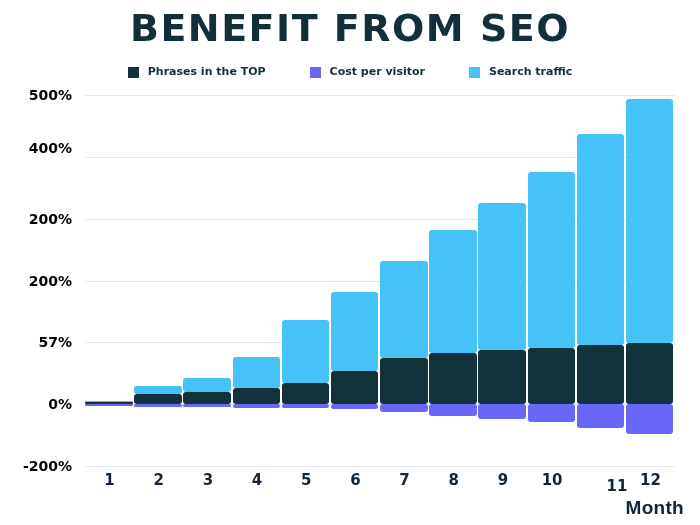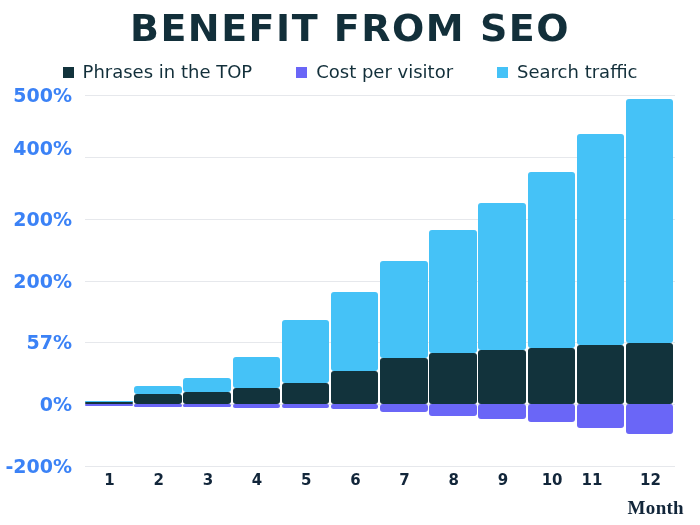--- a/index.html
+++ b/index.html
@@ -57,22 +57,22 @@
     gap: 9px;
     white-space: nowrap;
   }
   .legend-swatch {
     width: 11px;
     height: 11px;
     display: block;
     flex: 0 0 auto;
   }
   .legend-label {
-    font-size: 18px;
-    font-weight: 400;
+    font-size: 11px;
+    font-weight: 700;
     color: #122F3A;
     font-family: "DejaVu Sans", sans-serif;
     line-height: 16px;
   }
 
   
   #plot {
     position: absolute;
     left: 85px;
     top: 95px;
@@ -85,23 +85,23 @@
     left: 0;
     width: 590px;
     height: 1px;
     background: #E6E8EC;
   }
 
   .ytick {
     position: absolute;
     right: 706px;    
     text-align: center;
-    font-size: 19px;
+    font-size: 14px;
     font-weight: 600;
-    color: #3b82f6;
+    color: #000000;
     font-family: "DejaVu Sans", sans-serif;
     white-space: nowrap;
   }
   #ylabels {
     position: absolute;
     left: 0;
     top: 95px;
     width: 78px;
     height: 380px;
   }
@@ -161,21 +161,21 @@
     transform: translateX(-50%);
     white-space: nowrap;
   }
   #xaxis-title {
     position: absolute;
     right: 16px;
     top: 497px;
     font-size: 19px;
     font-weight: 800;
     color: #12263A;
-    font-family: Liberation Serif, serif;
+    font-family: Liberation Sans, sans-serif;
     letter-spacing: 0.3px;
     white-space: nowrap;
   }
 </style>
 </head>
 <body>
 
 <div id="chart-root">
 
   <div id="chart-title">BENEFIT FROM SEO</div>
@@ -284,18 +284,18 @@
       <div class="xtick" style="left: 24.5833px;">1</div>
       <div class="xtick" style="left: 73.75px;">2</div>
       <div class="xtick" style="left: 122.917px;">3</div>
       <div class="xtick" style="left: 172.083px;">4</div>
       <div class="xtick" style="left: 221.25px;">5</div>
       <div class="xtick" style="left: 270.417px;">6</div>
       <div class="xtick" style="left: 319.583px;">7</div>
       <div class="xtick" style="left: 368.75px;">8</div>
       <div class="xtick" style="left: 417.917px;">9</div>
       <div class="xtick" style="left: 467.083px;">10</div>
-      <div class="xtick" style="left: 507px;">11</div>
+      <div class="xtick" style="left: 532px; margin-top: 6px;">11</div>
       <div class="xtick" style="left: 565.417px;">12</div>
     </div>
   <div id="xaxis-title">Month</div>
 
 </div>
 
 </body></html>

